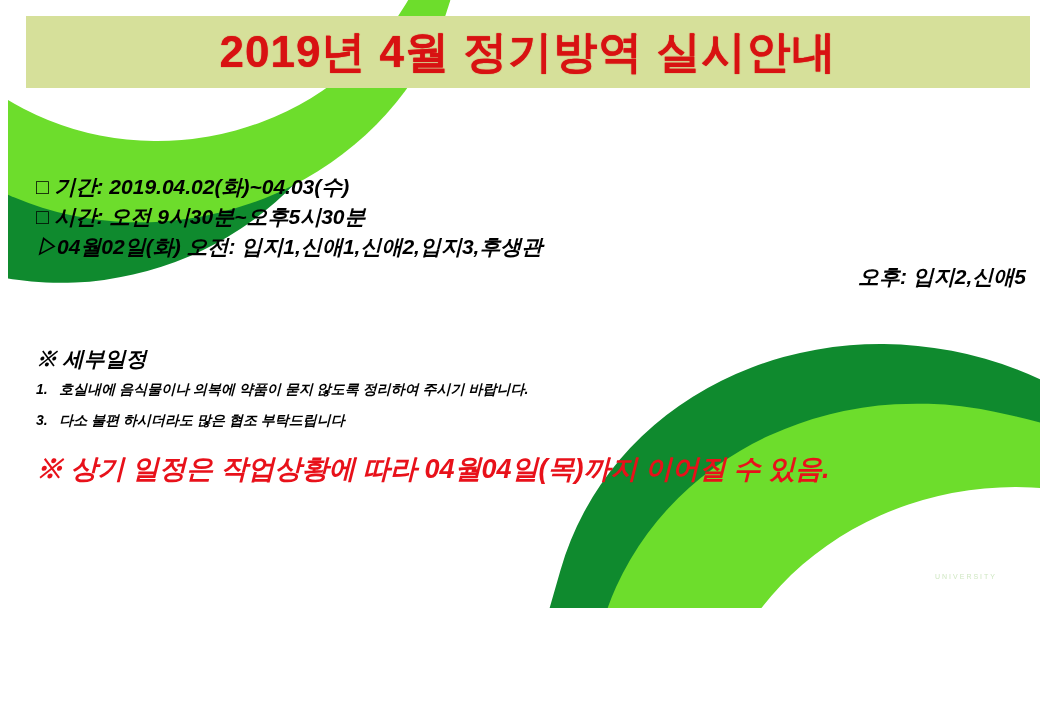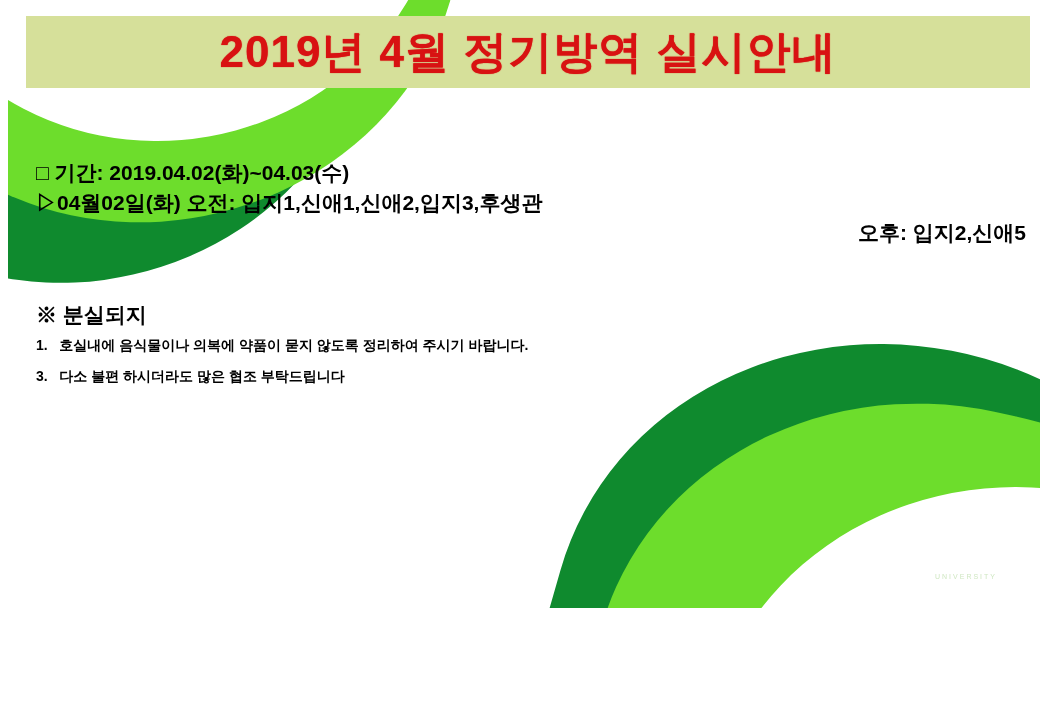--- a/index.html
+++ b/index.html
@@ -105,23 +105,24 @@
     font-weight: bold;
     letter-spacing: 1px;
     white-space: nowrap;
     text-shadow: 0 0 1px #d81212;
   }
 
   
   .body-wrap {
     position: absolute;
     left: 28px;
-    top: 158px;
+    top: 172px;
     width: 990px;
     z-index: 6;
+    font-style: italic;
   }
   .line {
     color: #000000;
     font-size: 21px;
     font-weight: bold;
     line-height: 30px;
     white-space: pre;
   }
   .line.indent-sub {
     padding-left: 195px;
@@ -208,32 +209,34 @@
   <div class="deco-bot-dark"></div>
   <div class="deco-bot-light"></div>
   <div class="deco-bot-white"></div>
 
   <div class="title-band">
     <div class="title-text">2019년 4월 정기방역 실시안내</div>
   </div>
 
   <div class="body-wrap">
     <div class="line">□ 기간: 2019.04.02(화)~04.03(수)</div>
+    <div class="line">□ 시간: 오전 9시30분~오후5시30분</div>
     <div class="line">▷04월02일(화) 오전: 입지1,신애1,신애2,입지3,후생관</div>
     <div class="line indent-sub">오후: 입지2,신애5</div>
 
     <div class="spacer"></div>
 
 
     <div class="spacer"></div>
 
-    <div class="notice-head">※ 분실되지</div>
+    <div class="notice-head">※ 세부일정</div>
     <div class="notice-item">1.   호실내에 음식물이나 의복에 약품이 묻지 않도록 정리하여 주시기 바랍니다.</div>
     <div class="notice-item">3.   다소 불편 하시더라도 많은 협조 부탁드립니다</div>
 
+    <div class="footer-warning">※ 상기 일정은 작업상황에 따라 04월04일(목)까지 이어질 수 있음.</div>
   </div>
 
   <div class="logo">
     <div class="logo-mark"></div>
     <div class="logo-name">DAEGU</div>
     <div class="logo-sub">UNIVERSITY</div>
   </div>
 
 </div>
 

